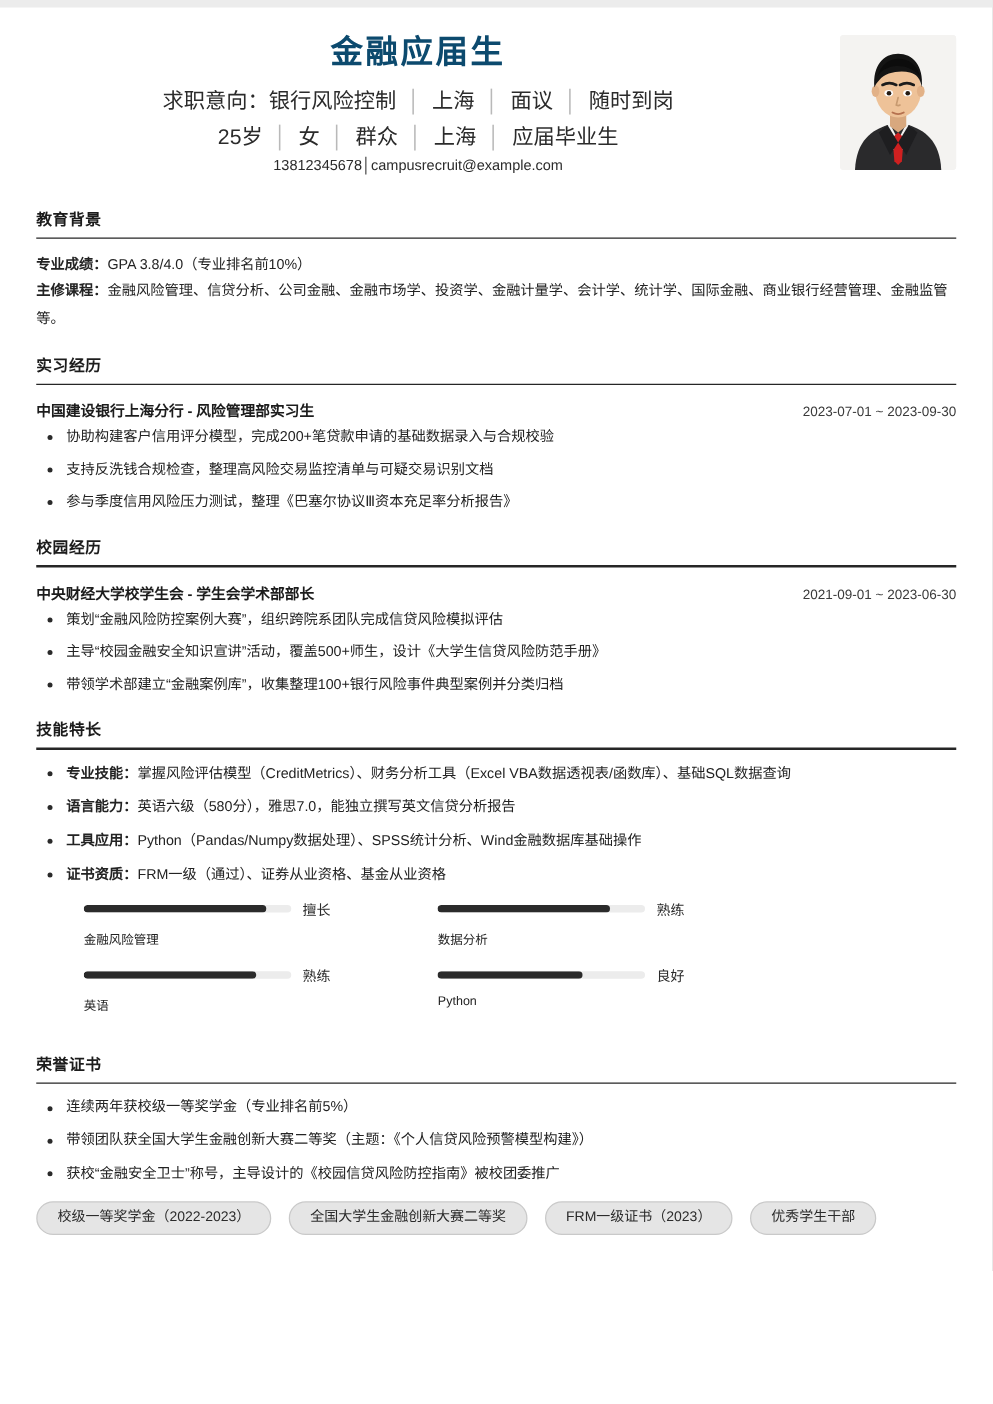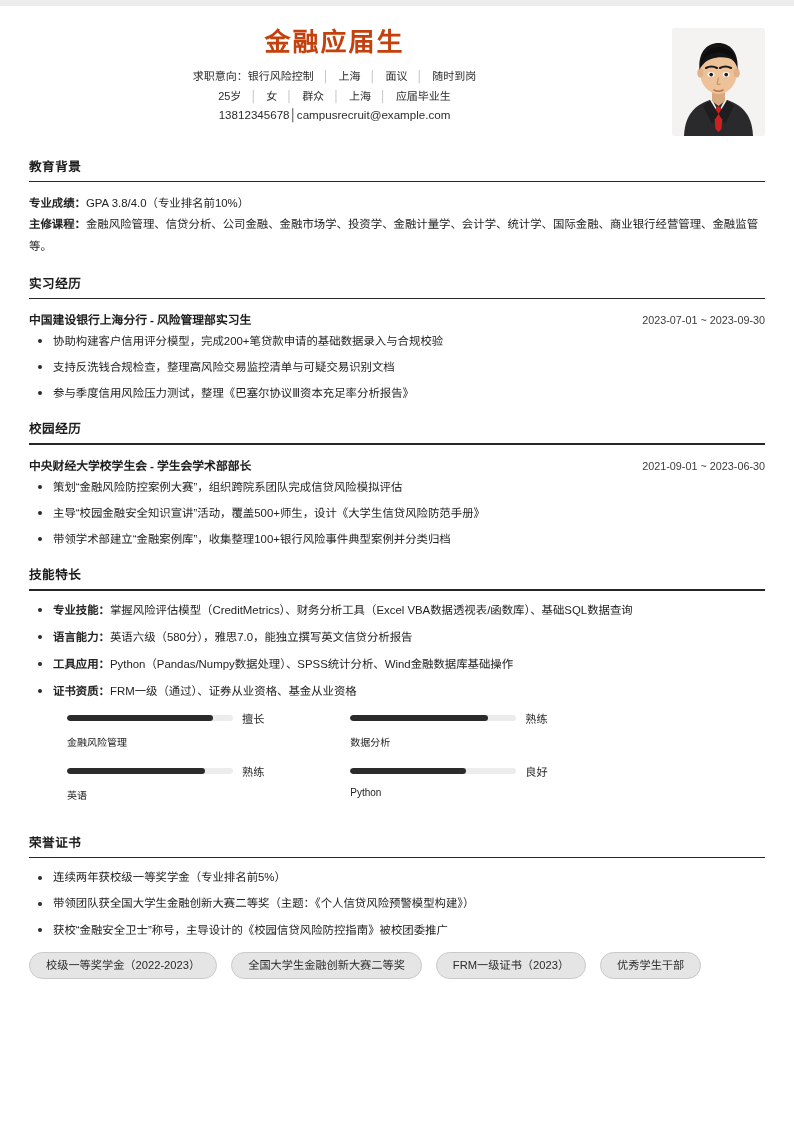--- a/index.html
+++ b/index.html
@@ -29,26 +29,27 @@
     padding:4px 0 10px 0;
   }
   .header-main{
     padding-right:125px;
     text-align:center;
   }
   .name{
     font-size:26px;
     font-weight:700;
     letter-spacing:2px;
-    color:#c2410c;
+    color:#0c4a6e;
     line-height:1.25;
     margin-bottom:9px;
+    font-family:Liberation Serif, serif;
   }
   .meta-line{
-    font-size:11px;
+    font-size:17px;
     color:#2b2b2b;
     line-height:1.5;
     margin:3.5px 0;
     white-space:nowrap;
   }
   .meta-line .sep{
     display:inline-block;
     color:#b9b9b9;
     margin:0 9px;
     font-weight:300;

